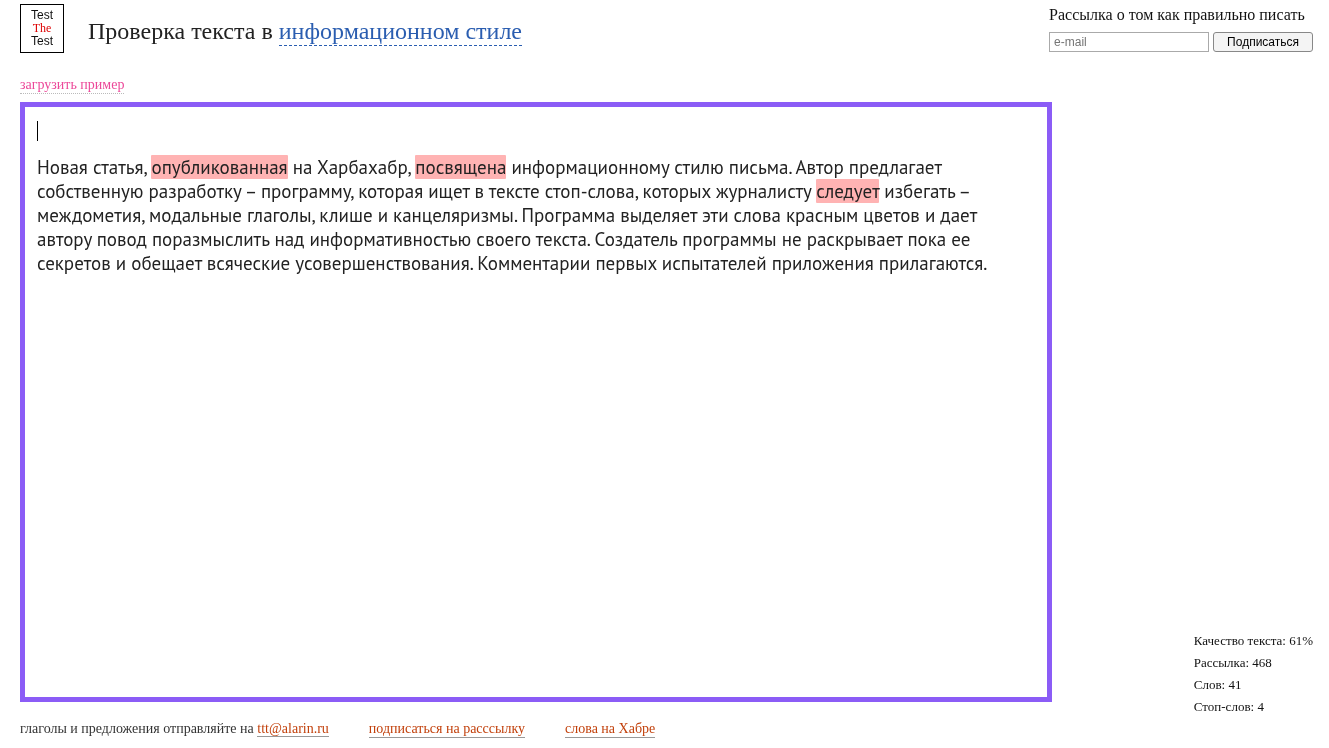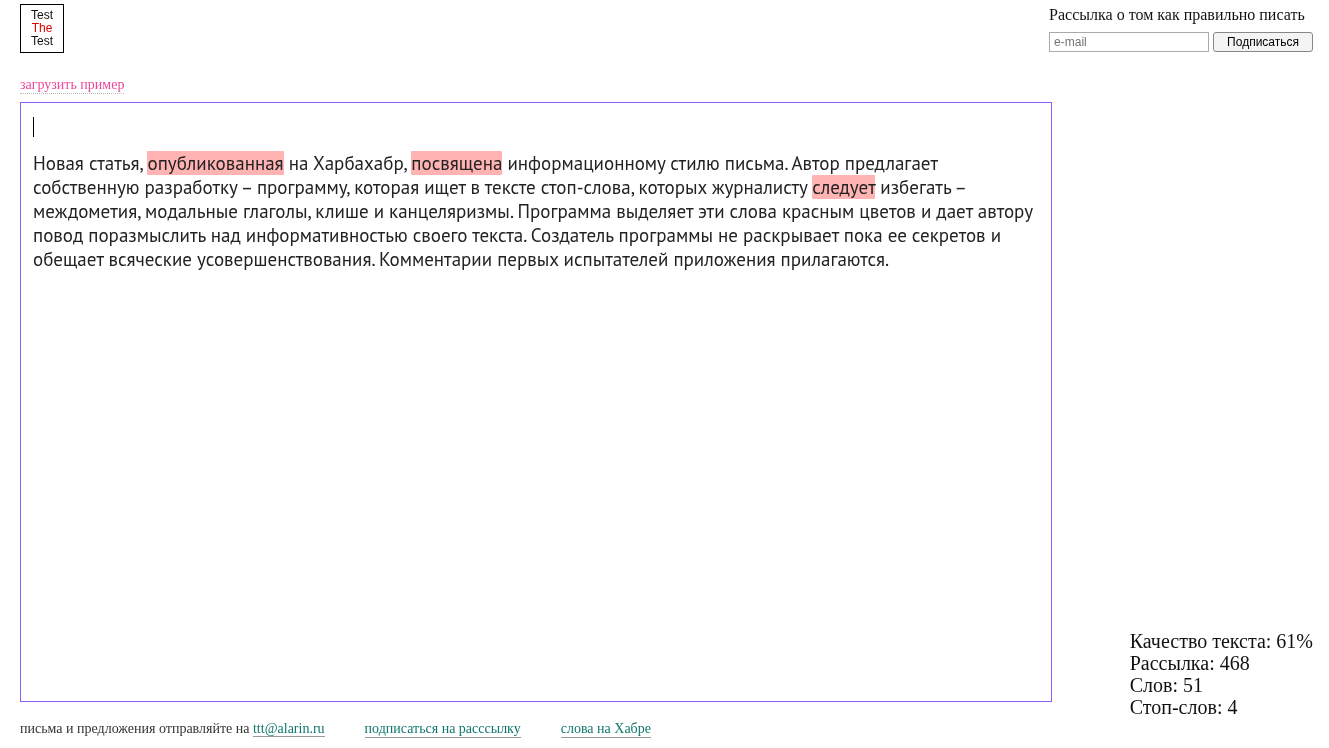--- a/index.html
+++ b/index.html
@@ -22,21 +22,21 @@
   .logo {
     border: 1px solid #000;
     width: 44px;
     padding: 4px 2px;
     text-align: center;
     font-family: "Helvetica Neue", Arial, sans-serif;
     font-size: 12px;
     line-height: 13px;
     margin-right: 24px;
   }
-  .logo .l2 { color: #d00; }
+  .logo .l2 { color: #d00; font-family: Liberation Serif, serif; }
   .title {
     font-size: 24px;
     font-weight: 400;
     color: #222;
     padding-top: 14px;
   }
   .title-link {
     color: #2a5db0;
     border-bottom: 1px dashed #2a5db0;
     padding-bottom: 1px;
@@ -82,21 +82,21 @@
     color: #ec4899;
     border-bottom: 1px dotted #bbb;
     width: fit-content;
     cursor: pointer;
   }
   
   .editor-wrap {
     margin: 8px 20px 0 20px;
     width: 1032px;
     height: 600px;
-    border: 1px solid #8b5cf6;
+    border: 5px solid #8b5cf6;
     padding: 14px 12px 12px 12px;
     font-size: 19px;
     line-height: 24px;
     font-family: "PT Sans", "Helvetica Neue", Arial, sans-serif;
     color: #222;
     overflow: hidden;
   }
   .caret {
     display: inline-block;
     width: 1px;
@@ -108,50 +108,53 @@
   .editor-text { margin-top: 4px; }
   .hl {
     background: #ffb3b3;
     border-radius: 1px;
   }
   
   .stats {
     position: absolute;
     right: 16px;
     bottom: 30px;
-    font-size: 20px;
+    font-size: 13px;
     line-height: 22px;
   }
   .stats-row .label, .stats-row .val { display: inline; }
   
   .footer {
     position: absolute;
     left: 20px;
     bottom: 10px;
     font-size: 14px;
     color: #333;
     display: flex;
     gap: 40px;
     align-items: baseline;
   }
   .footer a, .footer .flink {
-    color: #0f766e;
+    color: #c2410c;
     text-decoration: none;
     border-bottom: 1px solid #999;
     cursor: pointer;
   }
 </style>
 </head>
 <body>
 
 <div class="header">
   <div class="logo">
     <div class="l1">Test</div>
     <div class="l2">The</div>
     <div class="l3">Test</div>
+  </div>
+  <div class="title">
+    <span>Проверка текста в </span><span class="title-link">информационном стиле</span>
   </div>
 </div>
 
 <div class="newsletter">
   <div class="newsletter-title">Рассылка о том как правильно писать</div>
   <div class="newsletter-form">
     <input class="email-input" type="text" placeholder="e-mail" style="">
     <button class="subscribe-btn">Подписаться</button>
   </div>
 </div>
@@ -164,26 +167,26 @@
 </div>
 
 <div class="stats">
   <div class="stats-row">
     <span class="label">Качество текста: </span><span class="val">61%</span>
   </div>
   <div class="stats-row">
     <span class="label">Рассылка: </span><span class="val">468</span>
   </div>
   <div class="stats-row">
-    <span class="label">Слов: </span><span class="val">51</span>
+    <span class="label">Слов: </span><span class="val">41</span>
   </div>
   <div class="stats-row">
     <span class="label">Стоп-слов: </span><span class="val">4</span>
   </div>
 </div>
 
 <div class="footer">
   <span>
-    <span>письма и предложения отправляйте на </span><span class="flink">ttt@alarin.ru</span>
+    <span>глаголы и предложения отправляйте на </span><span class="flink">ttt@alarin.ru</span>
   </span>
   <span class="flink">подписаться на расссылку</span>
   <span class="flink">слова на Хабре</span>
 </div>
 
 </body></html>

